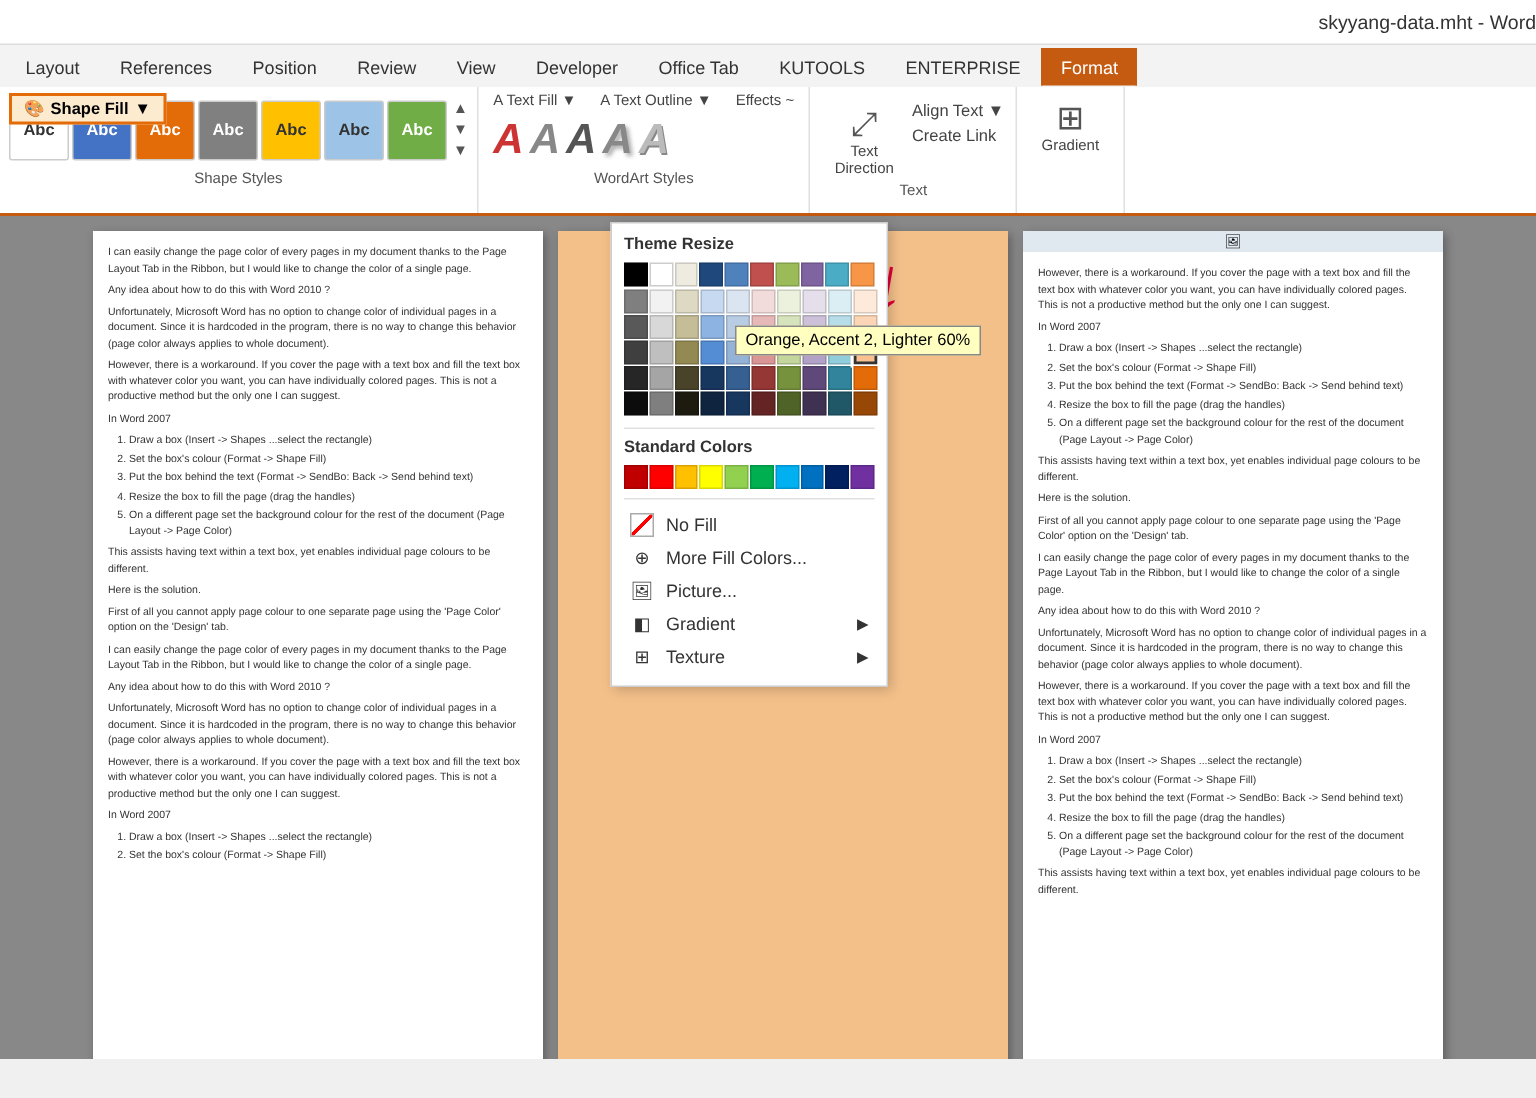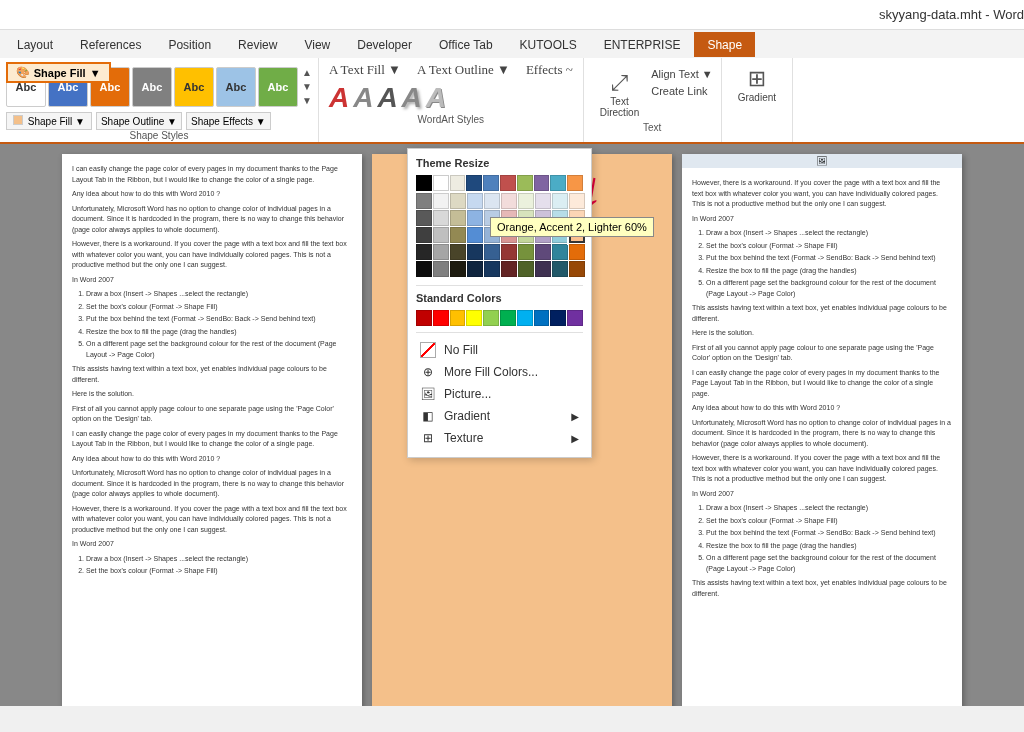--- a/index.html
+++ b/index.html
@@ -303,25 +303,24 @@
       padding: 4px 10px 0 10px;
       border-right: 1px solid #e0e0e0;
       min-width: 200px;
     }
     .wordart-top {
       display: flex;
       gap: 16px;
       margin-bottom: 6px;
     }
     .wa-btn {
-      font-size: 13px;
+      font-size: 10px;
       color: #444;
       cursor: pointer;
       white-space: nowrap;
-      font-family: Liberation Serif, serif;
     }
     .wa-letter-row {
       display: flex;
       gap: 4px;
     }
     .wa-letter {
       font-size: 28px;
       font-weight: bold;
       font-style: italic;
       color: #888;
@@ -369,21 +368,21 @@
   <div class="ribbon-tabs-row">
     <span class="ribbon-tab">Layout</span>
     <span class="ribbon-tab">References</span>
     <span class="ribbon-tab">Position</span>
     <span class="ribbon-tab">Review</span>
     <span class="ribbon-tab">View</span>
     <span class="ribbon-tab">Developer</span>
     <span class="ribbon-tab">Office Tab</span>
     <span class="ribbon-tab">KUTOOLS</span>
     <span class="ribbon-tab">ENTERPRISE</span>
-    <span class="ribbon-tab active-format">Shape</span>
+    <span class="ribbon-tab active-format">Format</span>
 
     <div class="search-bar" style="position:relative;margin-left:auto;margin-right:10px;margin-bottom:3px;height:22px;width:200px;border:1px solid #ccc;display:flex;align-items:center;padding:0 6px;background:#fff;">
       <span style="color:#aaa;font-size:12px;">🔍</span>
       <input type="text" style="border: none; outline: none; font-size: 10px; width: 100%; color: rgb(136, 136, 136);" placeholder="Tell me what you want to do...">
     </div>
   </div>
 
   <div class="ribbon-main">
 
     <div class="group-shape-styles">
@@ -408,28 +407,20 @@
           </div>
         <div class="shape-swatch green">
             <span>Abc</span>
           </div>
         <div class="scroll-arrows">
           <span class="scroll-arrow">▲</span>
           <span class="scroll-arrow">▼</span>
           <span class="scroll-arrow">▼</span>
         </div>
       </div>
-      <div style="display:flex;gap:4px;margin-top:4px;">
-        <button style="font-size:10px;border:1px solid #ccc;background:#f5f5f5;padding:2px 6px;cursor:pointer;">
-          <span style="display:inline-block;width:10px;height:10px;background:#f4c08a;border:1px solid #ccc;margin-right:2px;"></span>
-          Shape Fill ▼
-        </button>
-        <button style="font-size:10px;border:1px solid #ccc;background:#f5f5f5;padding:2px 4px;cursor:pointer;">Shape Outline ▼</button>
-        <button style="font-size:10px;border:1px solid #ccc;background:#f5f5f5;padding:2px 4px;cursor:pointer;">Shape Effects ▼</button>
-      </div>
       <div class="group-label">Shape Styles</div>
     </div>
 
     <div class="group-wordart">
       <div class="wordart-top">
         <span class="wa-btn">
           <span>A</span>
           <span>Text Fill ▼</span>
         </span>
         <span class="wa-btn">

